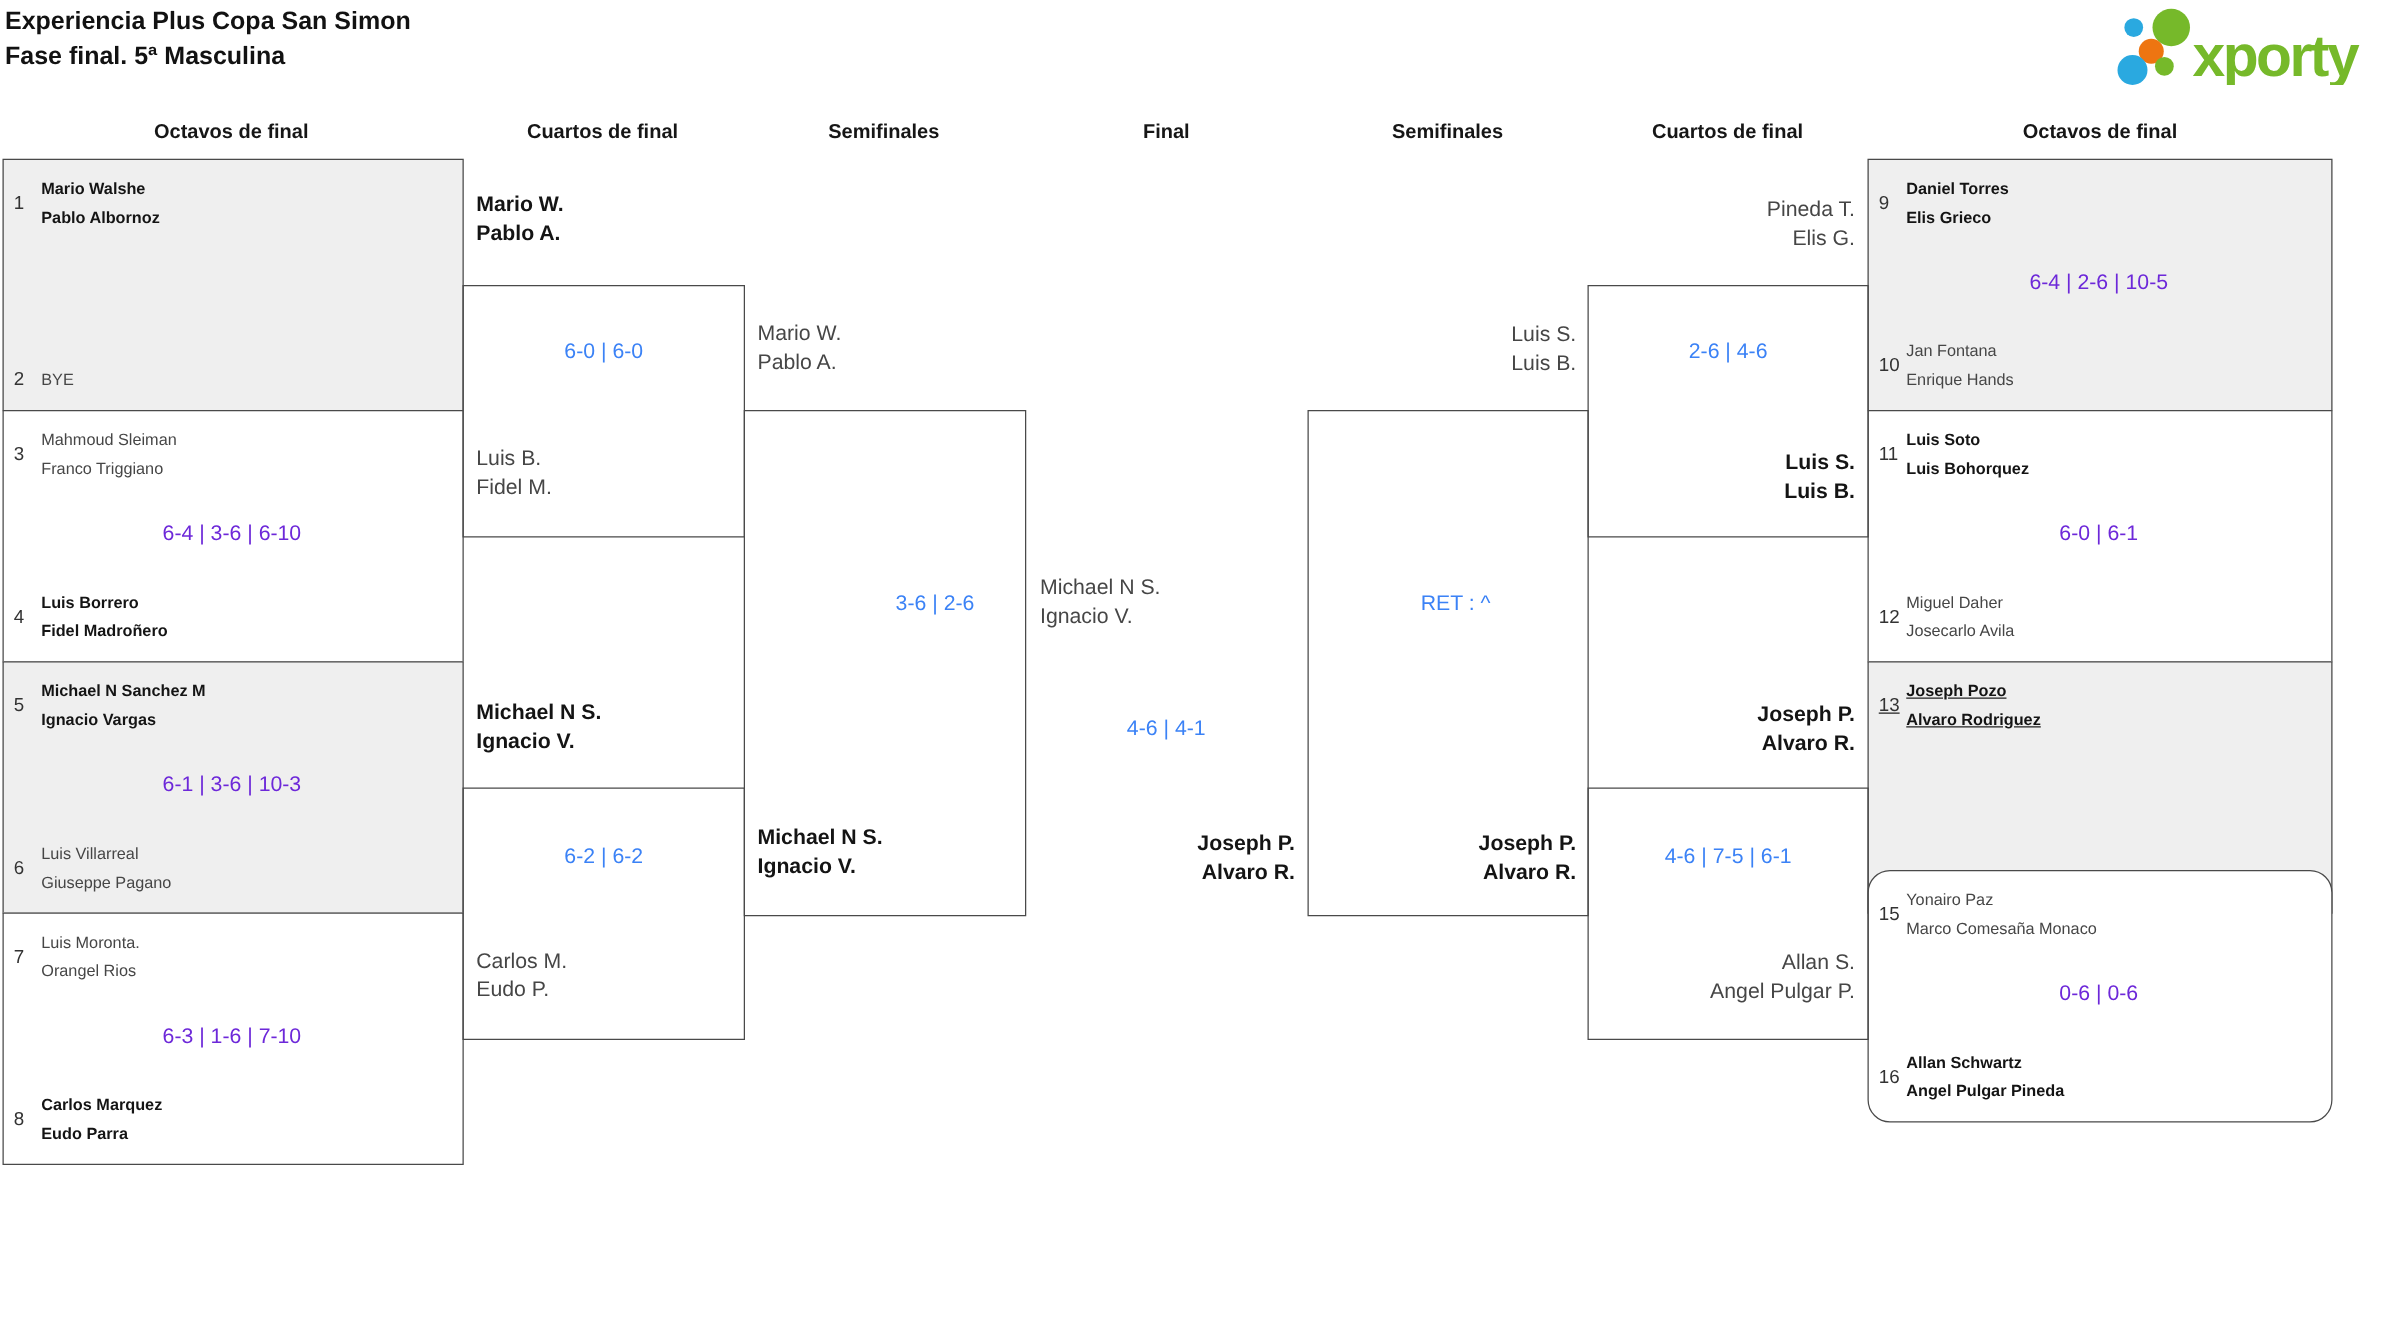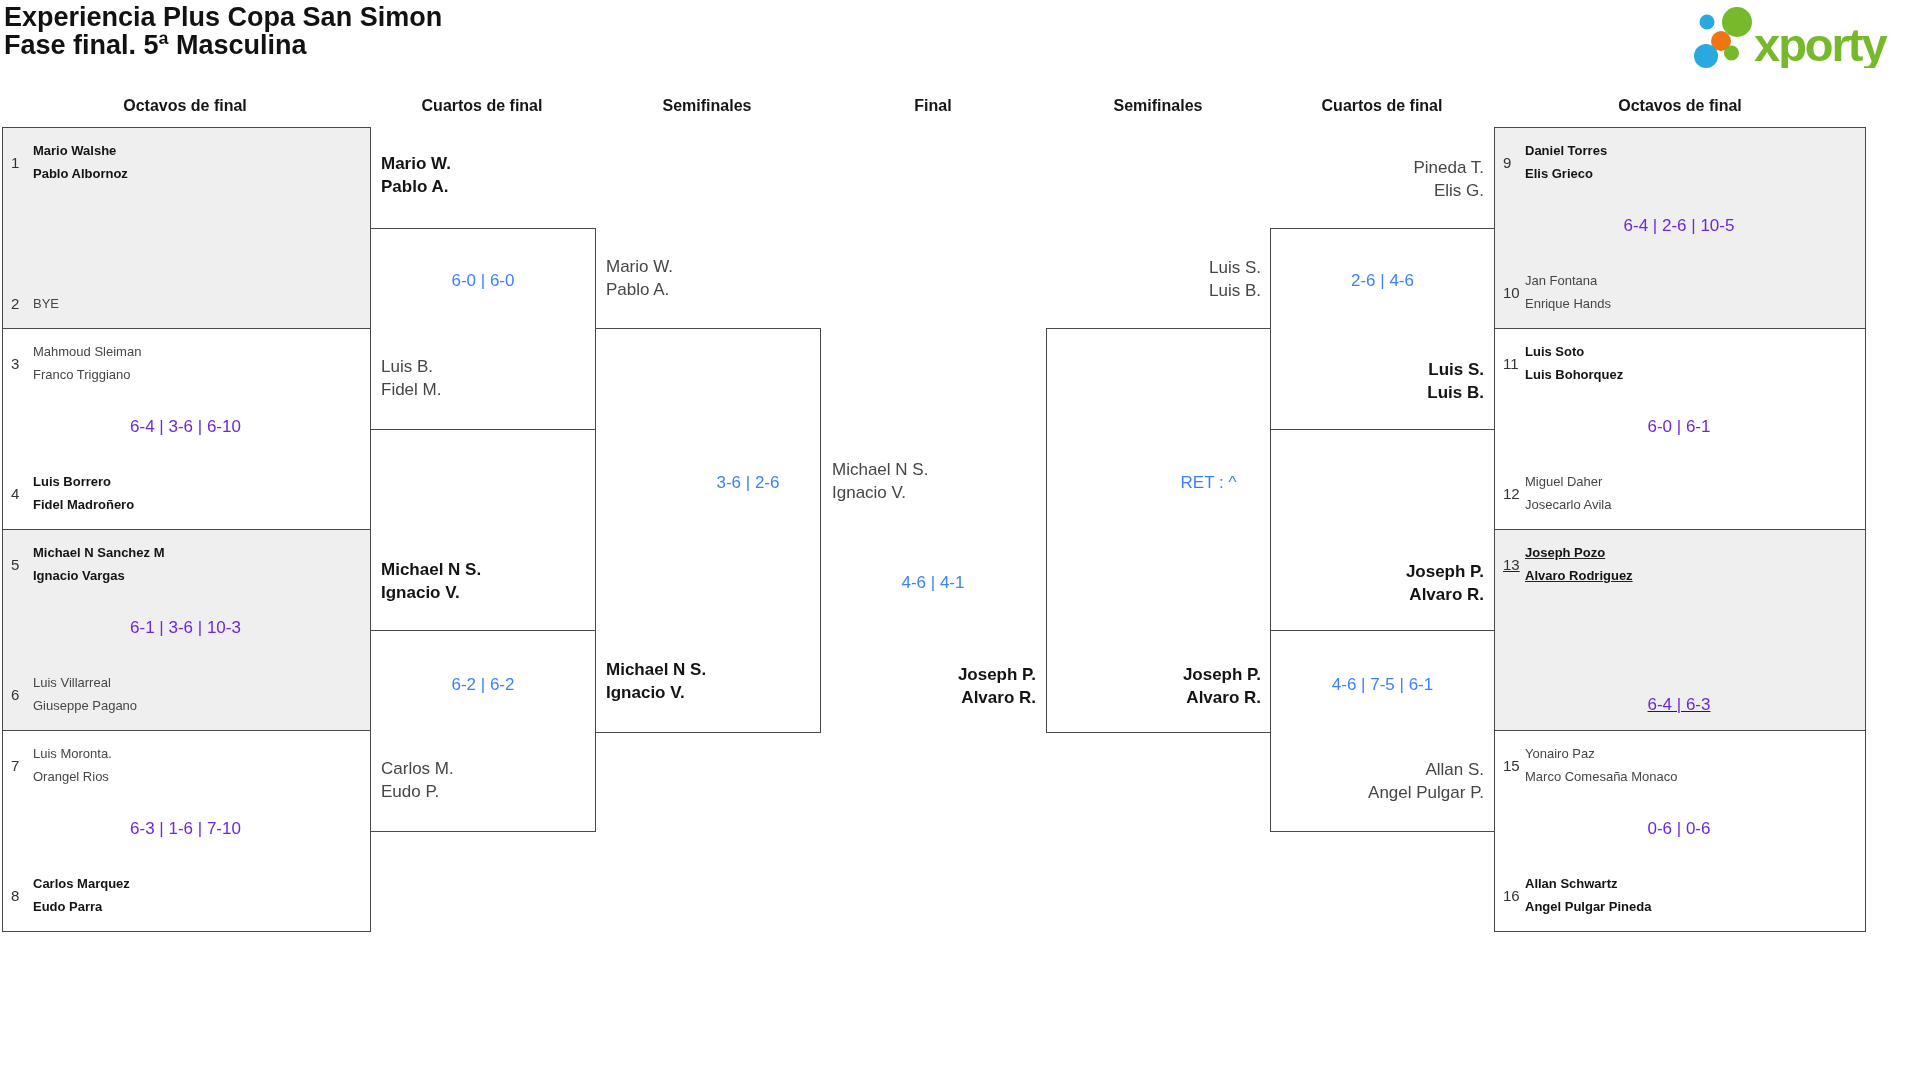--- a/index.html
+++ b/index.html
@@ -1,20 +1,20 @@
 <!DOCTYPE html>
 <html><head>
 <meta charset="utf-8">
 <style>
   html,body{margin:0;padding:0;background:#fff;}
   .page{position:relative;width:1920px;height:1067px;background:#fff;
         font-family:"Liberation Sans",sans-serif;color:#222;overflow:hidden;}
 
   
-  .title{position:absolute;left:4px;top:3px;font-size:27px;line-height:28px;
+  .title{position:absolute;left:4px;top:3px;font-size:20px;line-height:28px;
          font-weight:700;color:#121212;}
 
   
   .logo{position:absolute;left:1686px;top:2px;}
 
   
   .colhead{position:absolute;top:97px;width:240px;margin-left:-120px;
            text-align:center;font-size:16px;font-weight:700;color:#161616;}
 
   
@@ -181,21 +181,21 @@
     <div class="prow" data-winner="true">
       <span class="seed">13</span>
       <span class="names">
         <div class="nm">Joseph Pozo</div>
           <div class="nm">Alvaro Rodriguez</div>
       </span>
     </div>
     <div class="oscore">6-4 | 6-3</div>
   </div>
 
-  <div class="obox" style="left:1494px;top:730px;width:372px;">
+  <div class="obox" style="left:1494px;top:696px;width:372px;border-radius:18px;">
     <div class="prow" data-winner="false">
       <span class="seed">15</span>
       <span class="names">
         <div class="nm">Yonairo Paz</div>
           <div class="nm">Marco Comesaña Monaco</div>
       </span>
     </div>
     <div class="oscore">0-6 | 0-6</div>
     <div class="prow" data-winner="true">
       <span class="seed">16</span>
@@ -271,17 +271,17 @@
   </div>
   <div class="entry r" style="left:1284px;top:758px;" data-winner="false">
     <div class="nm">Allan S.</div>
       <div class="nm">Angel Pulgar P.</div>
   </div>
 
   <div class="fscore" style="left:370px;width:226px;top:270px;">6-0 | 6-0</div>
   <div class="fscore" style="left:370px;width:226px;top:674px;">6-2 | 6-2</div>
   <div class="fscore" style="left:595px;width:226px;top:472px;padding-left:40px;">3-6 | 2-6</div>
   <div class="fscore" style="left:820px;width:226px;top:572px;">4-6 | 4-1</div>
-  <div class="fscore" style="left:1046px;width:237px;top:472px;padding-left:44px;">RET : ^</div>
+  <div class="fscore" style="left:1046px;width:237px;top:472px;">RET : ^</div>
   <div class="fscore" style="left:1270px;width:225px;top:270px;">2-6 | 4-6</div>
   <div class="fscore" style="left:1270px;width:225px;top:674px;">4-6 | 7-5 | 6-1</div>
 
 </div>
 
 </body></html>

